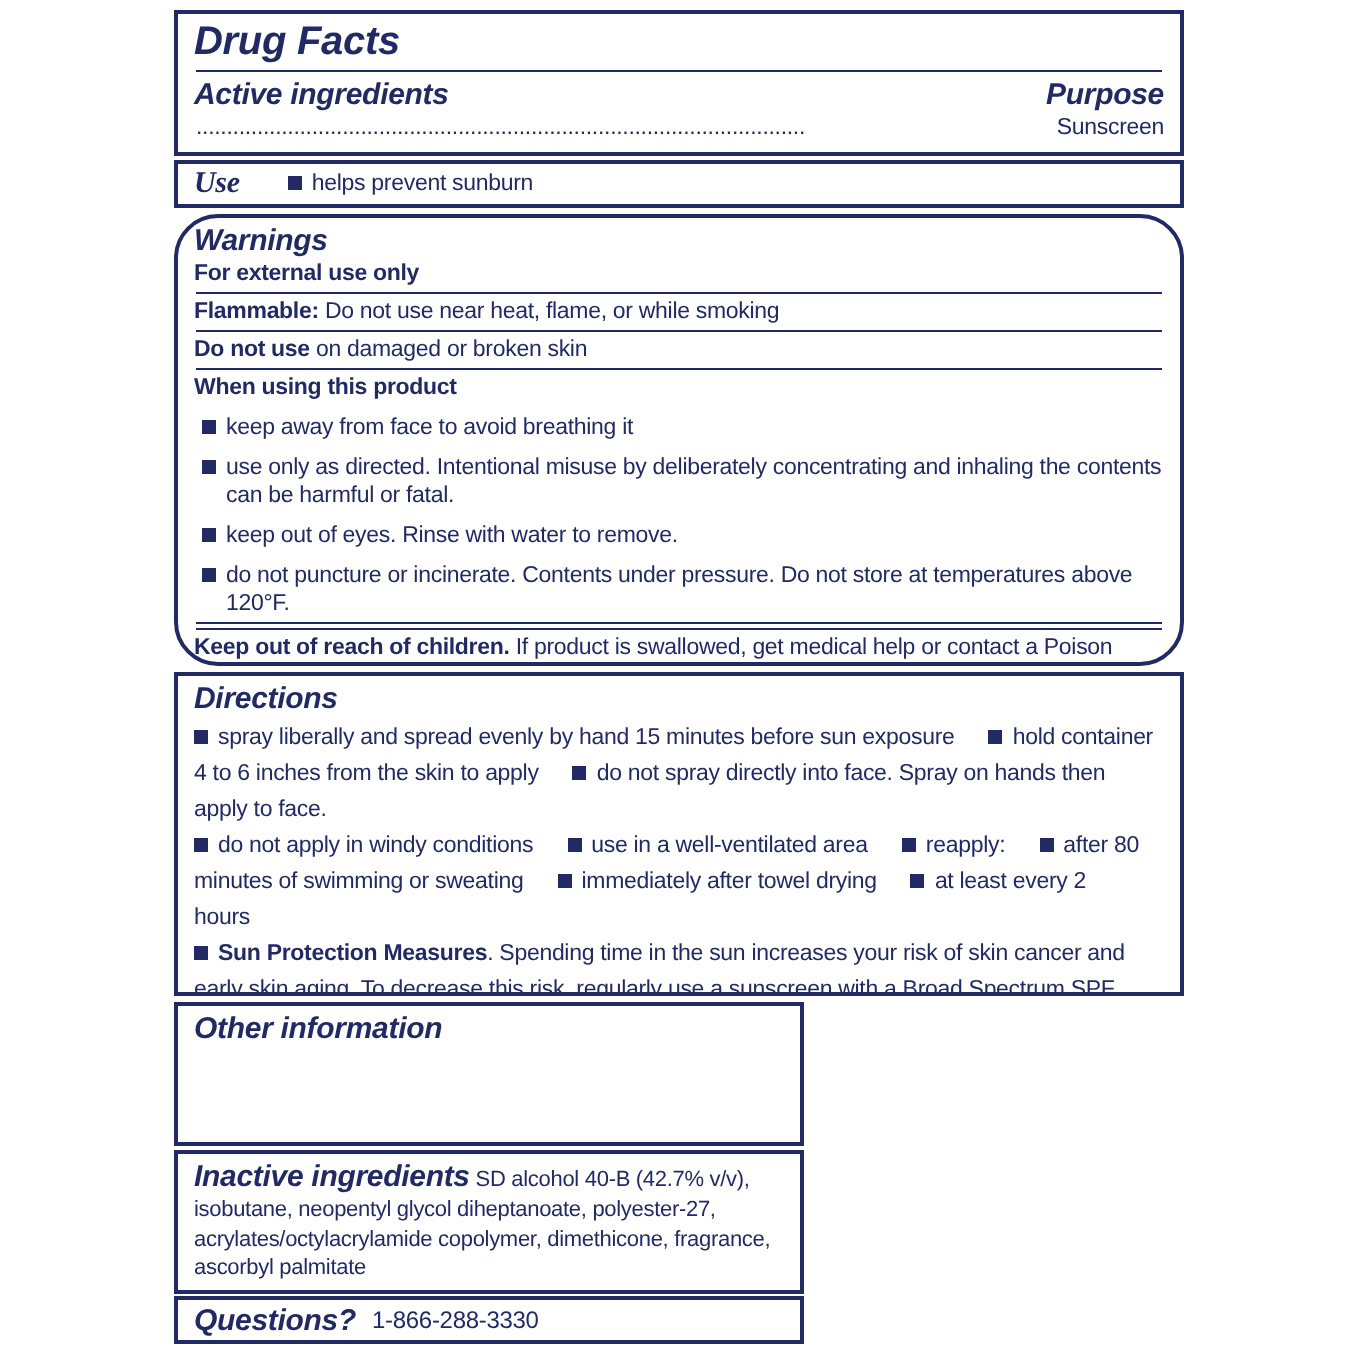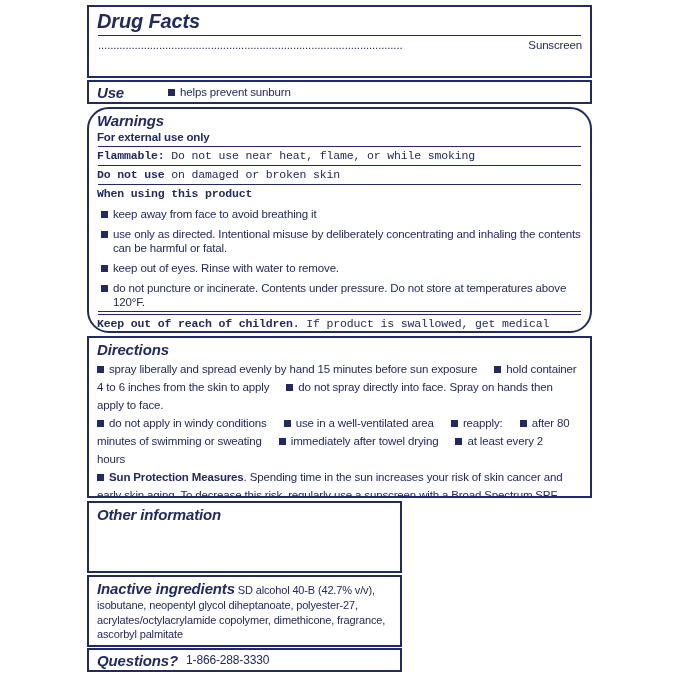--- a/index.html
+++ b/index.html
@@ -36,43 +36,47 @@
 
   .sq {
     display: inline-block; width: 7px; height: 7px;
     background: var(--ink); margin-right: 5px; vertical-align: 0px;
   }
   .seg { margin-right: 14px; }
   .list-inline { display: inline; }
   .list-block .seg { display: block; margin-right: 0; padding-left: 16px; text-indent: -12px; margin-top: 6px; }
 
   .use-box { height: 24px; display: flex; align-items: center; }
-  .use-box .h2 { margin-right: 44px; }
+  .use-box .h2 { margin-right: 24px; font-family: Liberation Serif, serif; }
 
   .box1 { height: 73px; }
   .box3 { height: 226px; border-radius: 22px; }
   .box4 { height: 162px; }
   .box4 .body { line-height: 15px; }
   .box5 { height: 72px; }
   .box6 { height: 72px; font-size: 11px; line-height: 14.5px; }
   .box6 .h2 { font-size: 15px; }
   .box7 { height: 24px; display: flex; align-items: center; }
   .box7 .h2 { margin-right: 8px; }
   .box7 .phone { font-size: 12px; }
 
-  .w-line { margin-top: 0; font-family: Liberation Mono, monospace; }
+  .w-line { margin-top: 0; }
 </style>
 </head>
 <body>
 
 <div class="panel">
 
   <div class="box box1">
     <div class="df-title">Drug Facts</div>
     <div class="rule"></div>
+    <div class="ai-row">
+      <span class="h2">Active ingredients</span>
+      <span class="h2">Purpose</span>
+    </div>
     <div class="ing-row">
       <span class="dots">....................................................................................................</span>
       <span>Sunscreen</span>
     </div>
   </div>
 
   <div class="box use-box gap2">
     <span class="h2">Use</span>
     <span class="body list-inline"><span class="seg"><span class="sq"></span>helps prevent sunburn</span> </span>
   </div>

